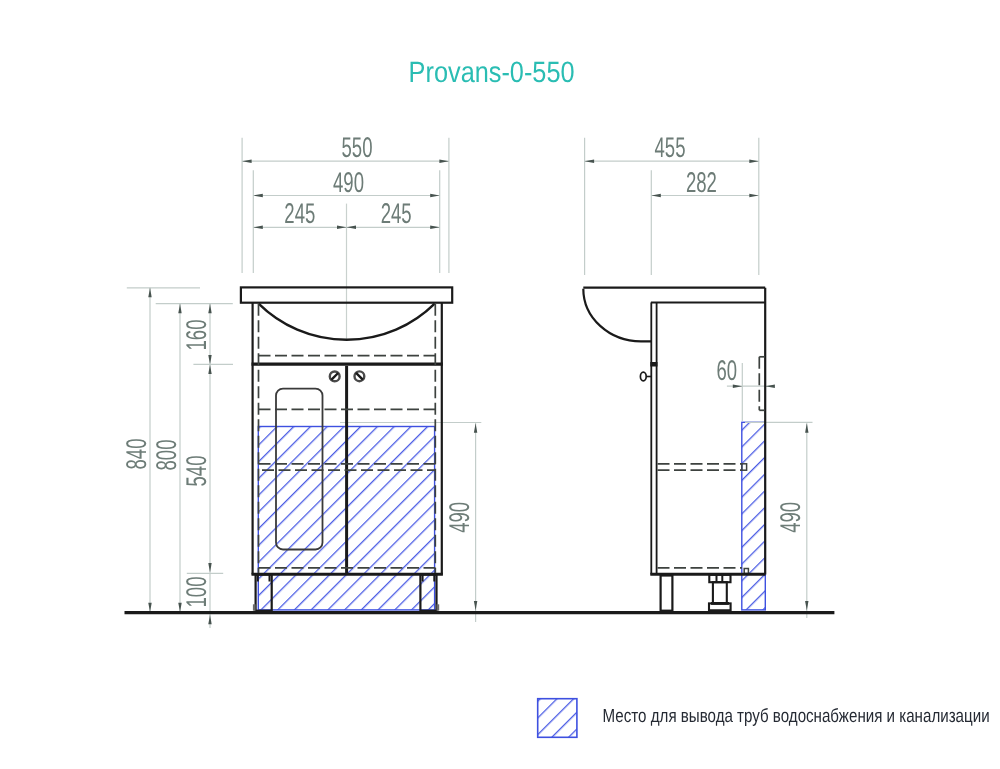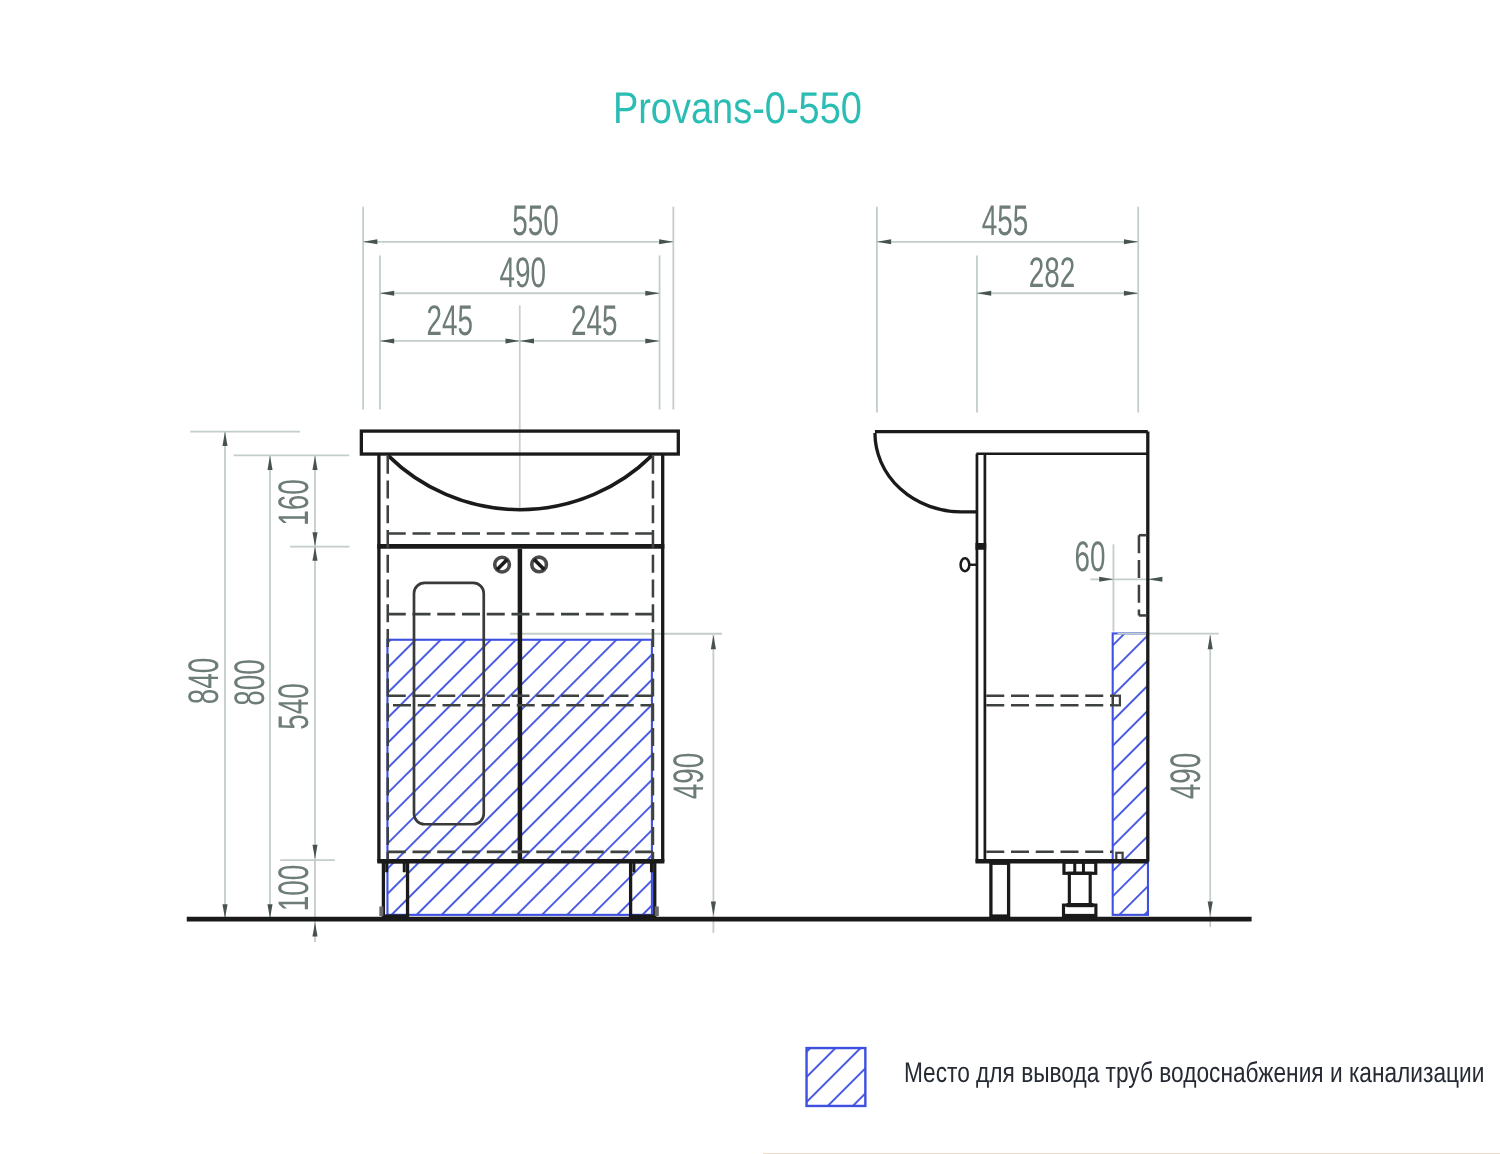--- a/index.html
+++ b/index.html
@@ -1,16 +1,16 @@
 <!DOCTYPE html>
 <html><head>
 <meta charset="utf-8">
 <style>
   html,body{margin:0;padding:0;background:#ffffff;}
-  .wrap{width:1000px;height:769px;position:relative;background:#a16207;}
+  .wrap{width:1000px;height:769px;position:relative;background:#ef4444;}
   text{font-family:"Liberation Sans", sans-serif;text-rendering:geometricPrecision;}
   .dimtxt{fill:#6d7c77;font-size:28.5px;}
   .legtxt{font-family:"Liberation Sans", sans-serif;fill:#252a33;font-size:19px;}
   .title{fill:#2abdb3;font-size:29.5px;}
 </style>
 </head>
 <body>
 <div class="wrap">
 <svg width="1000" height="769" viewBox="0 0 1000 769">
 <defs>

